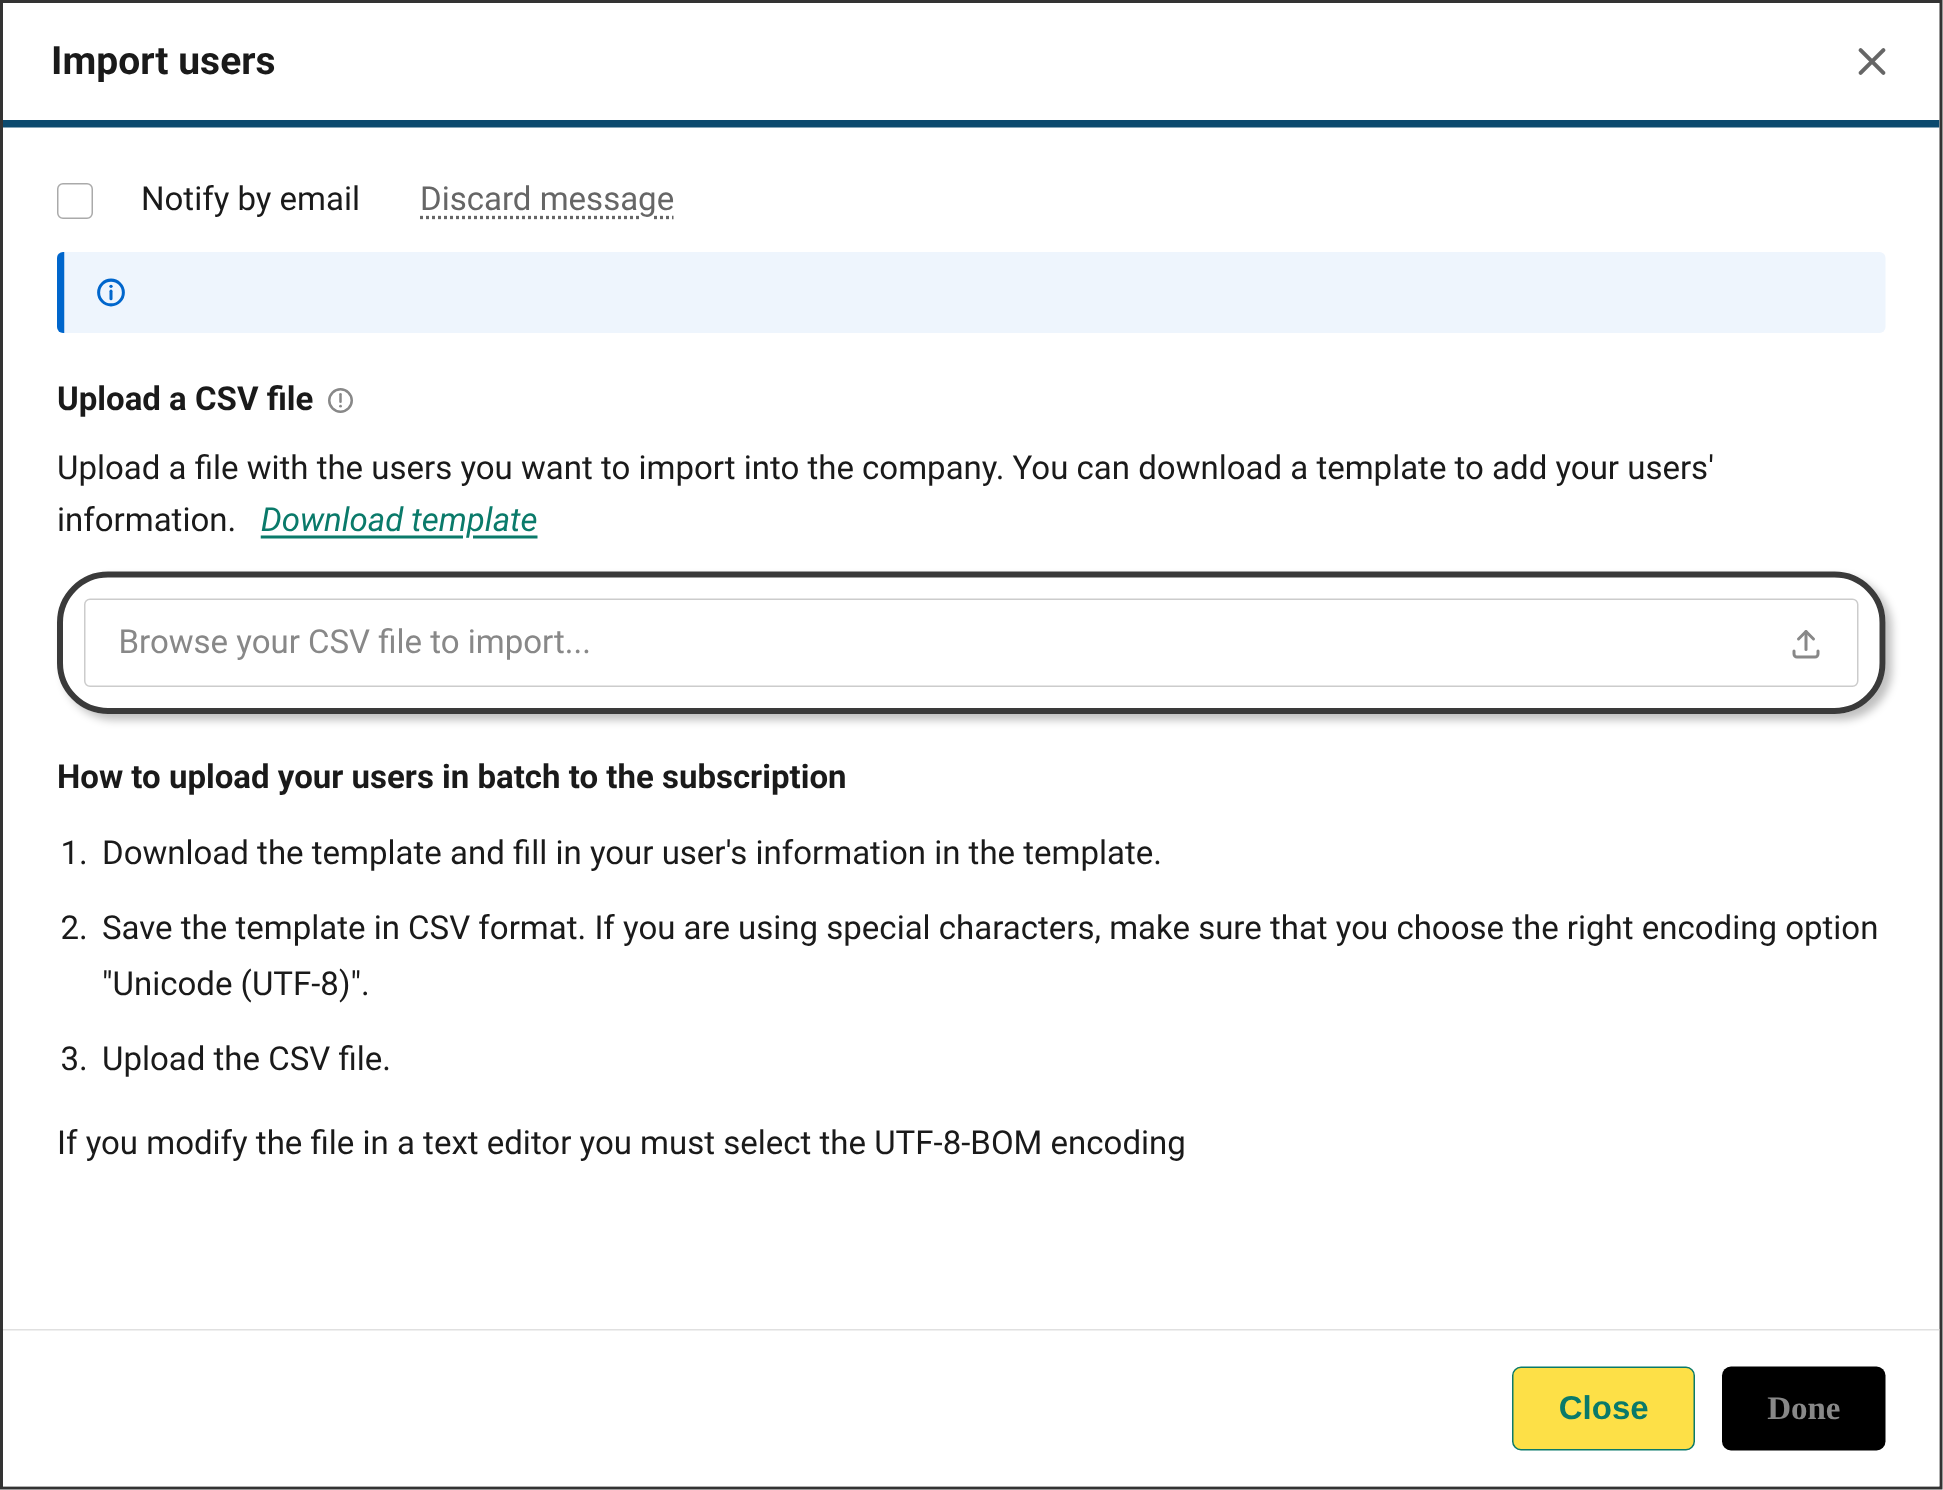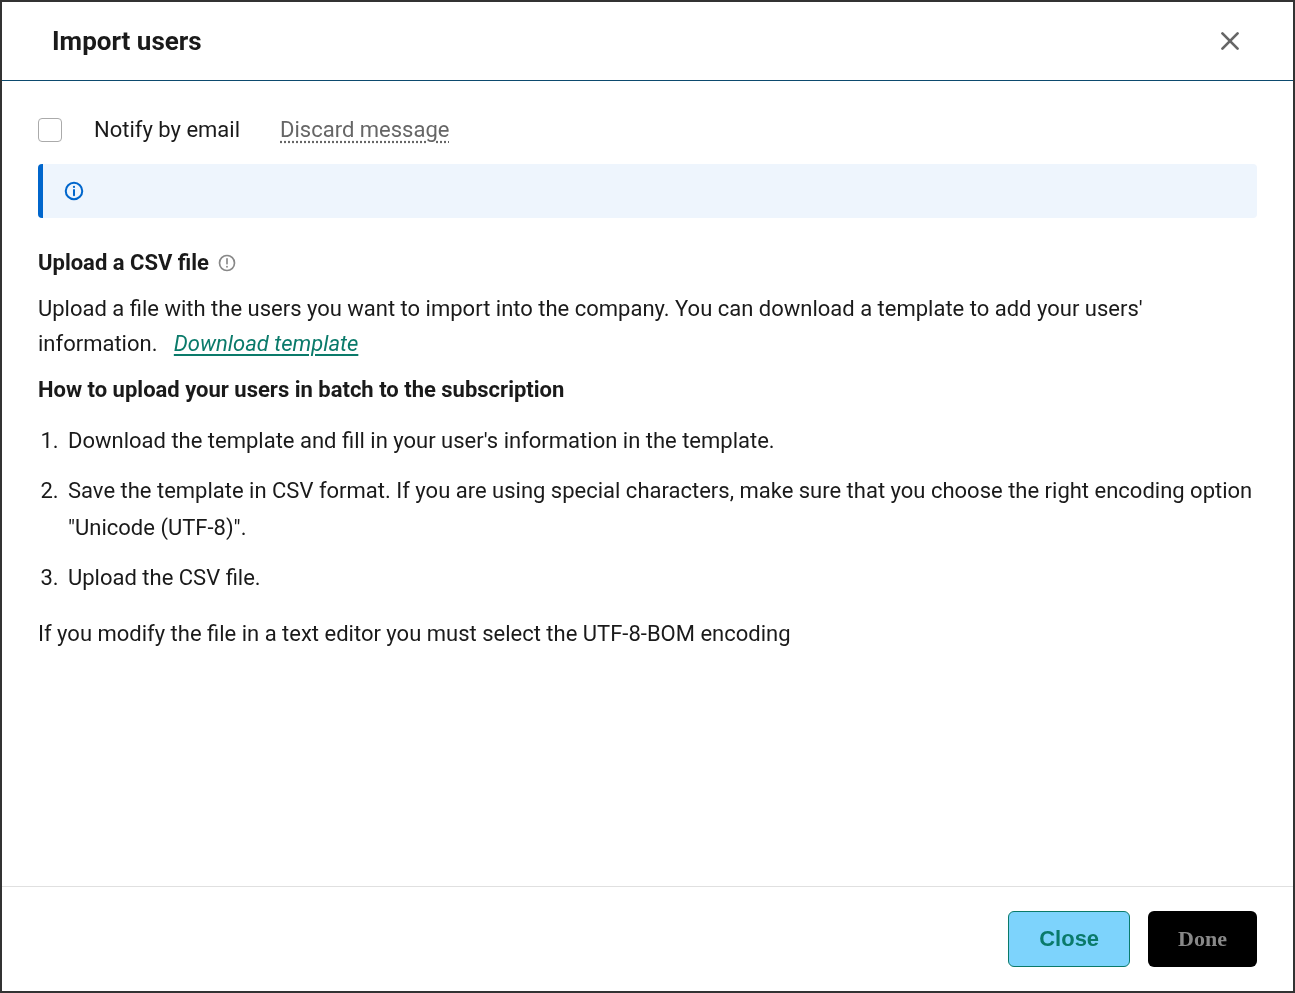--- a/index.html
+++ b/index.html
@@ -12,22 +12,22 @@
       background: #fff;
       width: 1295px;
       height: 993px;
       border: 2px solid #333;
       position: relative;
     }
     .dialog-header {
       display: flex;
       justify-content: space-between;
       align-items: center;
-      padding: 24px 50px;
-      border-bottom: 1px solid #0c4a6e;
+      padding: 24px 32px;
+      border-bottom: 5px solid #0c4a6e;
     }
     .dialog-title {
       font-size: 26px;
       font-weight: 700;
       color: #1a1a1a;
     }
     .close-x {
       cursor: pointer;
       color: #666;
       display: flex;
@@ -191,21 +191,21 @@
     }
     .btn {
       font-size: 22px;
       font-weight: 600;
       padding: 14px 30px;
       border-radius: 6px;
       cursor: pointer;
       border: none;
     }
     .btn-close {
-      background: #7dd3fc;
+      background: #fde047;
       color: #0a7a6a;
       border: 1px solid #0a7a6a;
     }
     .btn-done {
       background: #000000;
       color: #888;
       cursor: default;
       font-family: Liberation Serif, serif;
     }
   </style>
@@ -249,20 +249,32 @@
         <circle cx="12" cy="16.5" r="1.1" fill="currentColor" stroke="none"></circle>
       </svg>
     </span>
   </div>
 
   <p class="section-desc">
     <span>Upload a file with the users you want to import into the company. You can download a template to add your users' information.</span>
     &nbsp;&nbsp;<span class="download-template-link">Download template</span>
   </p>
 
+  <div class="upload-highlight-wrap">
+    <div class="upload-field">
+      <span class="upload-placeholder">Browse your CSV file to import...</span>
+      <span class="upload-icon-wrap">
+        <svg viewBox="0 0 24 24" fill="none" stroke="currentColor" stroke-width="2" stroke-linecap="round" stroke-linejoin="round">
+          <path d="M4 17v2a2 2 0 0 0 2 2h12a2 2 0 0 0 2-2v-2"></path>
+          <polyline points="7 9 12 4 17 9"></polyline>
+          <line x1="12" y1="4" x2="12" y2="16"></line>
+        </svg>
+      </span>
+    </div>
+  </div>
 
   <div class="howto-title">How to upload your users in batch to the subscription</div>
 
   <ol class="howto-list">
     <li>Download the template and fill in your user's information in the template.</li>
     <li>Save the template in CSV format. If you are using special characters, make sure that you choose the right encoding option "Unicode (UTF-8)".</li>
     <li>Upload the CSV file.</li>
   </ol>
 
   <p class="howto-note">If you modify the file in a text editor you must select the UTF-8-BOM encoding</p>

